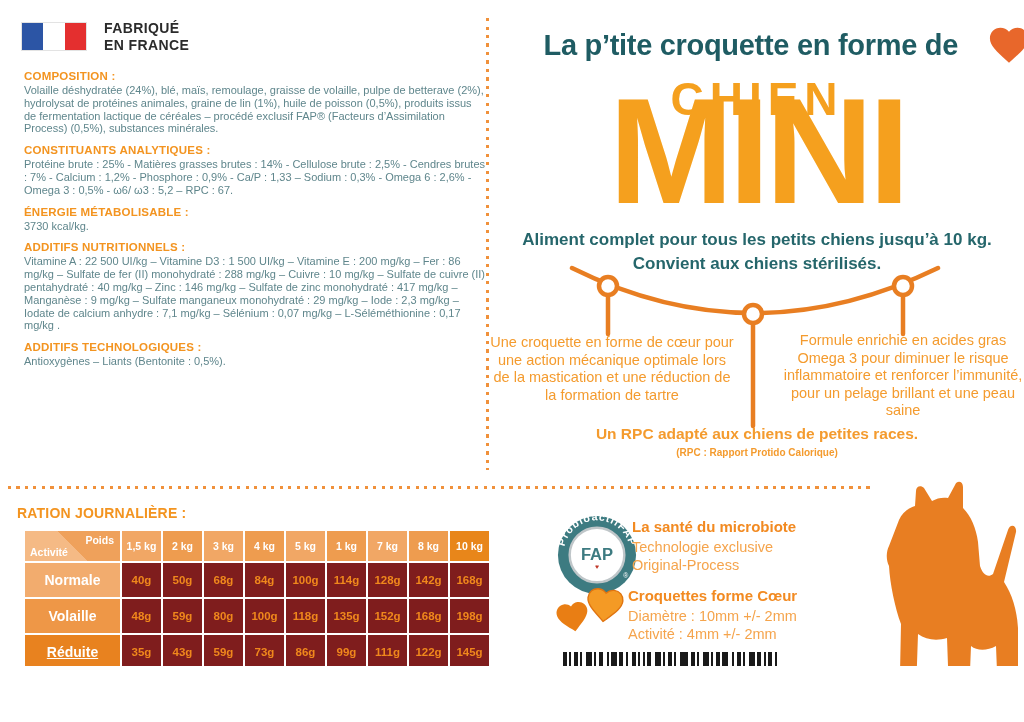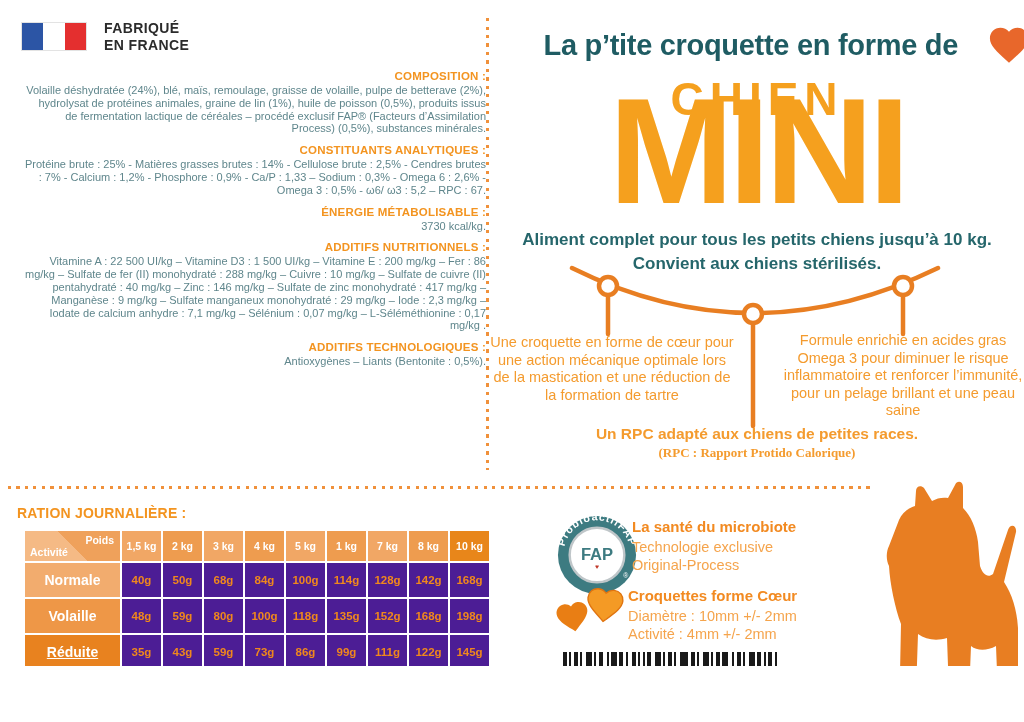--- a/index.html
+++ b/index.html
@@ -7,21 +7,21 @@
         font-family:"Liberation Sans","DejaVu Sans",sans-serif;}
 
   
   .flag{position:absolute;left:22px;top:23px;width:64px;height:27px;display:flex;box-shadow:0 0 0 1px #e3e3e3;}
   .flag div{flex:1;}
   .flag .b{background:#2C55A5;} .flag .w{background:#fff;} .flag .r{background:#E42F2F;}
   .madein{position:absolute;left:104px;top:20px;font-size:14px;line-height:17px;font-weight:bold;
           color:#2B2B2B;letter-spacing:.4px;}
 
   
-  .left-col{position:absolute;left:24px;top:70px;width:462px;text-align:right;}
+  .left-col{position:absolute;left:24px;top:70px;width:462px;}
   .sec{margin-bottom:9px;}
   .sec h3{margin:0 0 2px 0;font-size:11.5px;letter-spacing:.2px;color:#F39420;font-weight:bold;}
   .sec p{margin:0;font-size:11px;line-height:12.8px;color:#5F868C;}
 
   
   .vsep{position:absolute;left:486px;top:18px;width:3px;height:452px;
         background:repeating-linear-gradient(to bottom,#F0913B 0 3px,transparent 3px 8.5px);}
   .hsep{position:absolute;left:8px;top:486px;width:866px;height:3px;
         background:repeating-linear-gradient(to right,#F0913B 0 3px,transparent 3px 8.5px);}
 
@@ -33,36 +33,36 @@
   .mini{position:absolute;left:0;top:76px;width:534px;font-size:150px;line-height:150px;font-weight:bold;
         color:#F5A01E;letter-spacing:-5px;}
   .sub1{position:absolute;left:0;top:230px;width:534px;font-size:17px;font-weight:bold;color:#25666B;}
   .sub2{position:absolute;left:0;top:254px;width:534px;font-size:17px;font-weight:bold;color:#25666B;}
 
   
   .callout{position:absolute;text-align:center;color:#F49B2E;font-size:14.5px;line-height:17.5px;}
   .callout.c-left{left:488px;top:334px;width:248px;}
   .callout.c-right{left:778px;top:332px;width:250px;}
   .callout.c-mid{left:592px;top:424px;width:330px;font-weight:bold;font-size:15.5px;line-height:19px;}
-  .callout.c-mid .rpc-note{font-size:13px;font-family:Liberation Serif, serif;}
+  .callout.c-mid .rpc-note{font-size:10px;}
 
   
   .ration-title{position:absolute;left:17px;top:505px;font-size:14px;font-weight:bold;color:#F39420;letter-spacing:.2px;}
   table.ration{position:absolute;left:23px;top:529px;border-collapse:separate;border-spacing:2px;}
   table.ration th,table.ration td{padding:0;text-align:center;vertical-align:middle;}
   .corner{width:95px;height:30px;position:relative;
           background:linear-gradient(45deg,#F5BA85 50%,#EFA15B 50%);}
   .corner .cp{position:absolute;right:6px;top:3px;font-size:10.5px;font-weight:bold;color:#fff;}
   .corner .ca{position:absolute;left:5px;bottom:3px;font-size:10.5px;font-weight:bold;color:#fff;}
   .wcell{width:39px;height:30px;font-size:10.5px;font-weight:bold;color:#fff;background:#F1A765;}
   .wcell.alt{background:#EE9C4F;}
   .wcell.wlast{background:#E8861A;}
   .rowlabel{width:95px;height:34px;font-size:14px;font-weight:bold;color:#fff;}
   .rl0{background:#F2AC6E;} .rl1{background:#EE9747;} .rl2{background:#E8821F;text-decoration:underline;}
-  .vcell{width:39px;height:34px;font-size:11.5px;font-weight:bold;color:#F0881C;background:#4c1d95;}
+  .vcell{width:39px;height:34px;font-size:11.5px;font-weight:bold;color:#F0881C;background:#7f1d1d;}
 
   
   .feat-title{font-size:15px;font-weight:bold;color:#F28A21;margin:0 0 3px 0;}
   .feat-line{font-size:14.5px;line-height:18px;color:#F5A44C;margin:0;}
   .microbiote-text{position:absolute;left:632px;top:518px;}
   .kibble-text{position:absolute;left:628px;top:587px;}
   .badge{position:absolute;left:556px;top:514px;}
   .kibbles{position:absolute;left:552px;top:584px;}
 
   

